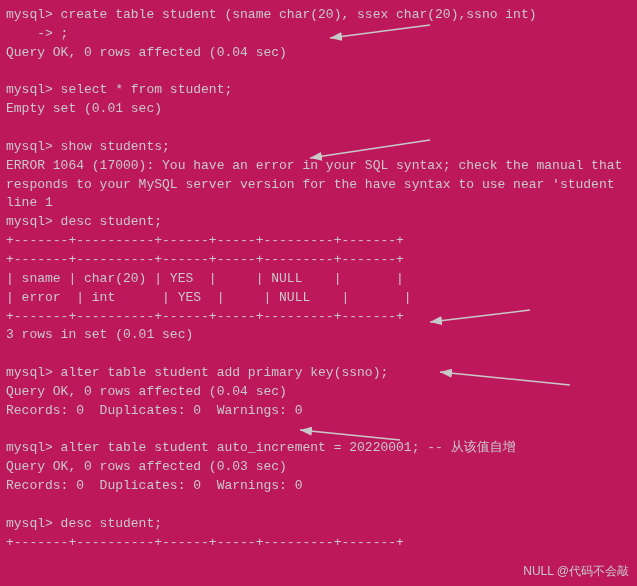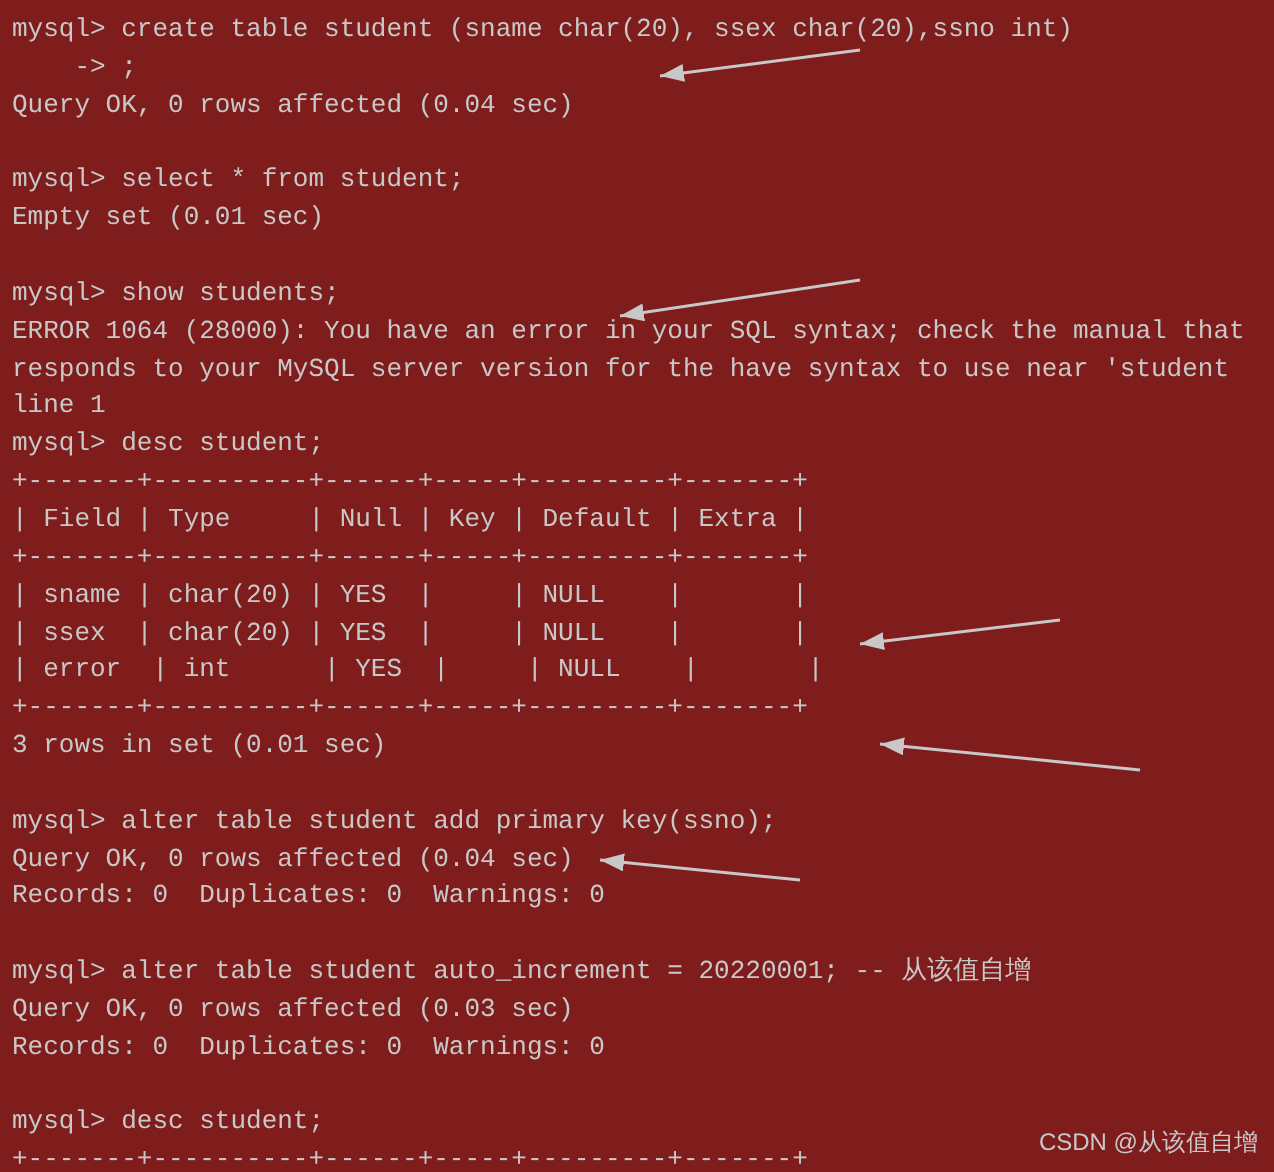--- a/index.html
+++ b/index.html
@@ -15,21 +15,21 @@
       font-family: 'Courier New', Courier, monospace;
       font-size: 13px;
       color: #c8c8c8;
       overflow: hidden;
       position: relative;
     }
 
     .terminal {
       width: 100%;
       height: 100%;
-      background-color: #7f1d1d;
+      background-color: #be185d;
       padding: 6px 6px;
       overflow: hidden;
     }
 
     .line {
       line-height: 1.45;
       white-space: pre;
       font-size: 13px;
     }
 
@@ -56,29 +56,27 @@
 
 <div class="terminal">
   <div class="line">mysql&gt; create table student (sname char(20), ssex char(20),ssno int)</div>
   <div class="line">    -&gt; ;</div>
   <div class="line">Query OK, 0 rows affected (0.04 sec)</div>
   <div class="line">&nbsp;</div>
   <div class="line">mysql&gt; select * from student;</div>
   <div class="line">Empty set (0.01 sec)</div>
   <div class="line">&nbsp;</div>
   <div class="line">mysql&gt; show students;</div>
-  <div class="line">ERROR 1064 (28000): You have an error in your SQL syntax; check the manual that</div>
+  <div class="line">ERROR 1064 (17000): You have an error in your SQL syntax; check the manual that</div>
   <div class="line">responds to your MySQL server version for the have syntax to use near 'student</div>
   <div class="line">line 1</div>
   <div class="line">mysql&gt; desc student;</div>
   <div class="line">+-------+----------+------+-----+---------+-------+</div>
-  <div class="line">| Field | Type     | Null | Key | Default | Extra |</div>
   <div class="line">+-------+----------+------+-----+---------+-------+</div>
   <div class="line">| sname | char(20) | YES  |     | NULL    |       |</div>
-  <div class="line">| ssex  | char(20) | YES  |     | NULL    |       |</div>
   <div class="line">| error  | int      | YES  |     | NULL    |       |</div>
   <div class="line">+-------+----------+------+-----+---------+-------+</div>
   <div class="line">3 rows in set (0.01 sec)</div>
   <div class="line">&nbsp;</div>
   <div class="line">mysql&gt; alter table student add primary key(ssno);</div>
   <div class="line">Query OK, 0 rows affected (0.04 sec)</div>
   <div class="line">Records: 0  Duplicates: 0  Warnings: 0</div>
   <div class="line">&nbsp;</div>
   <div class="line">mysql&gt; alter table student auto_increment = 20220001; -- 从该值自增</div>
   <div class="line">Query OK, 0 rows affected (0.03 sec)</div>
@@ -100,13 +98,13 @@
 
   <line x1="430" y1="140" x2="310" y2="158" stroke="#c8c8c8" stroke-width="1.5" marker-end="url(#arrowhead)"></line>
 
   <line x1="530" y1="310" x2="430" y2="322" stroke="#c8c8c8" stroke-width="1.5" marker-end="url(#arrowhead)"></line>
 
   <line x1="570" y1="385" x2="440" y2="372" stroke="#c8c8c8" stroke-width="1.5" marker-end="url(#arrowhead)"></line>
 
   <line x1="400" y1="440" x2="300" y2="430" stroke="#c8c8c8" stroke-width="1.5" marker-end="url(#arrowhead)"></line>
 </svg>
 
-<div class="watermark">CSDN @从该值自增</div>
+<div class="watermark">NULL @代码不会敲</div>
 
 </body></html>

